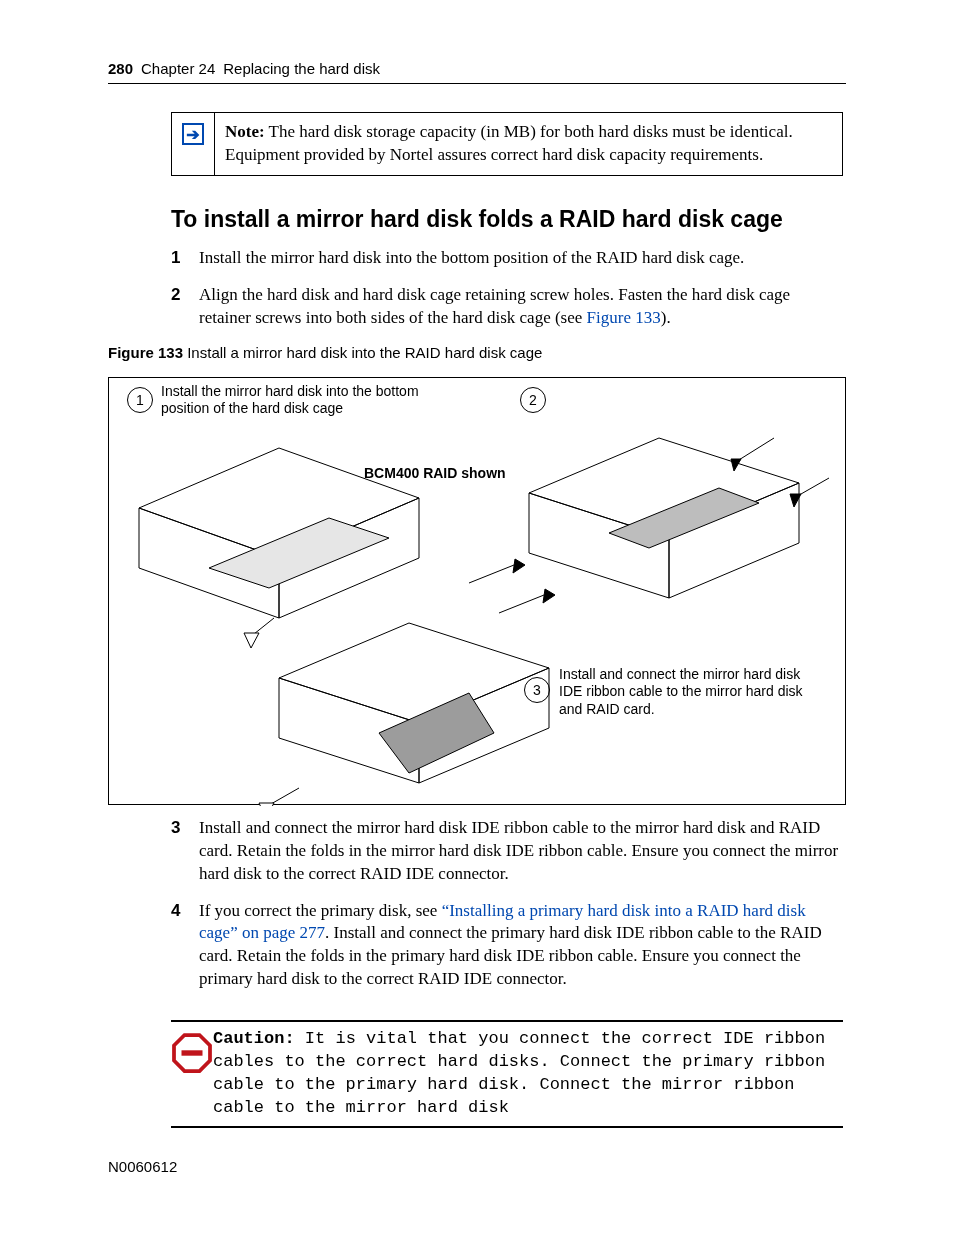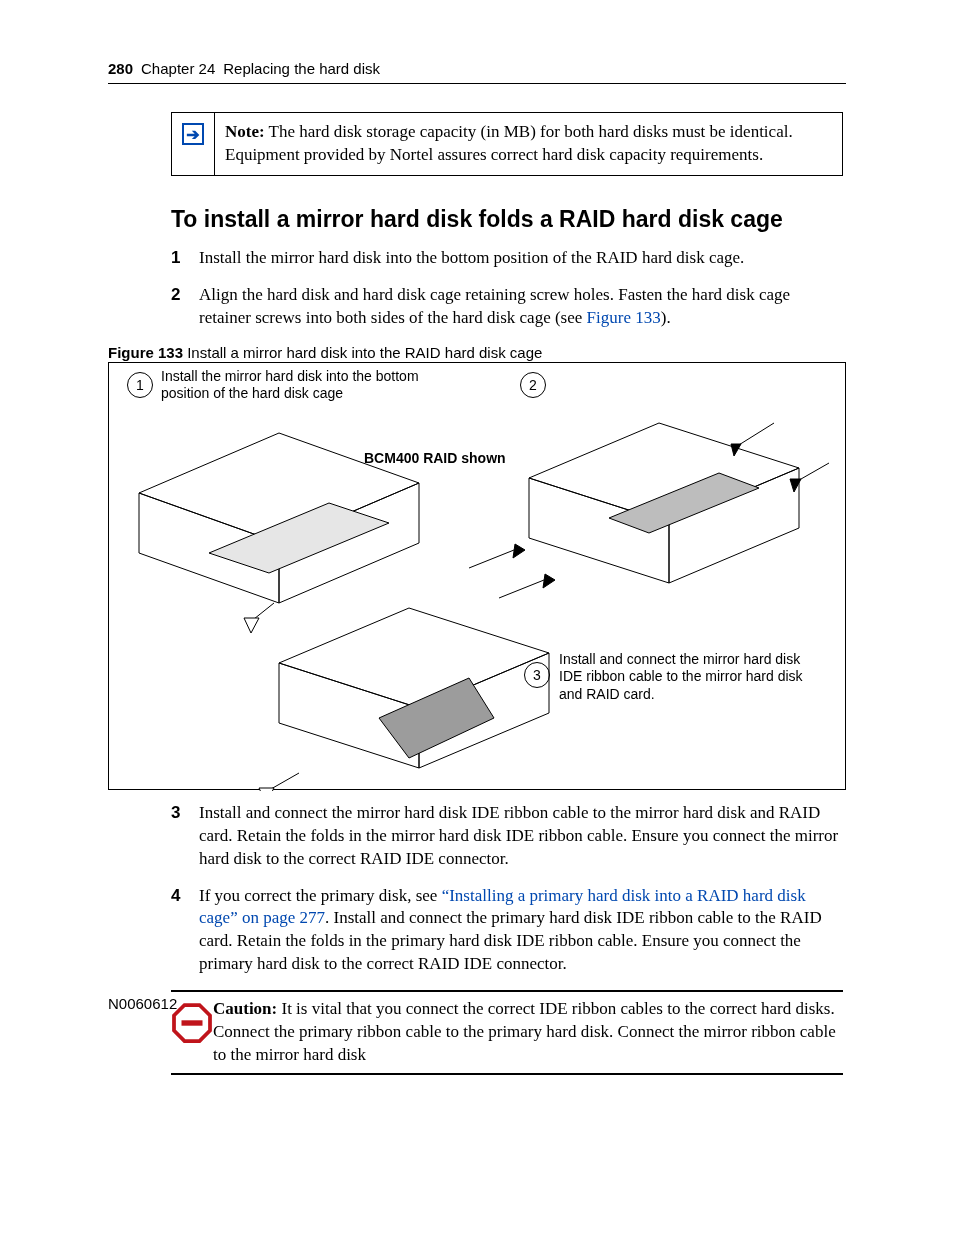--- a/index.html
+++ b/index.html
@@ -1,39 +1,39 @@
 <!DOCTYPE html>
 <html><head>
 <meta charset="utf-8">
 <style>
   * { box-sizing: border-box; margin: 0; padding: 0; }
   html, body { width: 954px; height: 1235px; background: #fff; font-family: "Times New Roman", Times, serif; color: #000; }
-  .page { position: relative; width: 954px; height: 1072px; padding: 60px 108px 21px 108px; }
+  .page { position: relative; width: 954px; height: 1235px; padding: 60px 108px 21px 108px; }
   .running-head { font-family: Arial, Helvetica, sans-serif; font-size: 15px; display: flex; gap: 8px; margin-bottom: 6px; }
   .running-head .page-num { font-weight: bold; }
   .hr-top { border: none; border-top: 1.5px solid #000; margin-bottom: 28px; }
   .note-table { width: 672px; margin-left: 63px; border-collapse: collapse; }
   .note-table td { border: 1px solid #000; padding: 8px 10px; vertical-align: top; }
   .note-icon-cell { width: 42px; text-align: center; }
   .note-icon { width: 22px; height: 22px; border: 2px solid #0048b0; display: inline-flex; align-items: center; justify-content: center; color: #0048b0; font-size: 16px; font-weight: bold; margin-top: 2px; }
   .note-text { font-size: 17px; line-height: 1.35; }
   .note-text b { font-weight: bold; }
   h2.section { font-family: Arial, Helvetica, sans-serif; font-weight: bold; font-size: 23px; margin: 30px 0 14px 63px; }
   ol.steps { list-style: none; margin-left: 63px; }
   ol.steps > li { display: flex; margin-bottom: 14px; font-size: 17px; line-height: 1.35; }
   ol.steps > li .num { font-family: Arial, Helvetica, sans-serif; font-weight: bold; width: 28px; flex: 0 0 28px; }
   ol.steps > li .body { flex: 1; }
   .fig-ref { color: #0048b0; }
-  .fig-caption { font-family: Arial, Helvetica, sans-serif; font-size: 15px; margin: 8px 0 1px 0; }
+  .fig-caption { font-family: Arial, Helvetica, sans-serif; font-size: 15px; margin: 8px 0 16px 0; }
   .fig-caption b { font-weight: bold; }
   .figure-box { border: 1px solid #000; width: 738px; height: 428px; position: relative; font-family: Arial, Helvetica, sans-serif; }
   .callout-num { position: absolute; width: 26px; height: 26px; border: 1px solid #000; border-radius: 50%; background:#fff; display: flex; align-items: center; justify-content: center; font-size: 14px; }
   .callout-text { position: absolute; font-size: 14px; line-height: 1.25; }
   .raid-label { position: absolute; font-weight: bold; font-size: 14px; }
-  .caution-block { margin-left: 63px; width: 672px; margin-top: 14px; }
+  .caution-block { margin-left: 63px; width: 672px; margin-top: 29px; font-family: Liberation Mono, monospace; }
   .caution-rule { border: none; border-top: 2px solid #000; }
   .caution-row { display: flex; align-items: flex-start; padding: 6px 0; }
   .caution-icon { flex: 0 0 42px; display: flex; align-items: flex-start; justify-content: center; padding-top: 4px; }
   .caution-text { font-size: 17px; line-height: 1.35; }
   .footer-id { position: absolute; left: 108px; bottom: 60px; font-family: Arial, Helvetica, sans-serif; font-size: 15px; }
   .link { color: #0048b0; }
   .iso { position:absolute; }
 </style>
 </head>
 <body>

